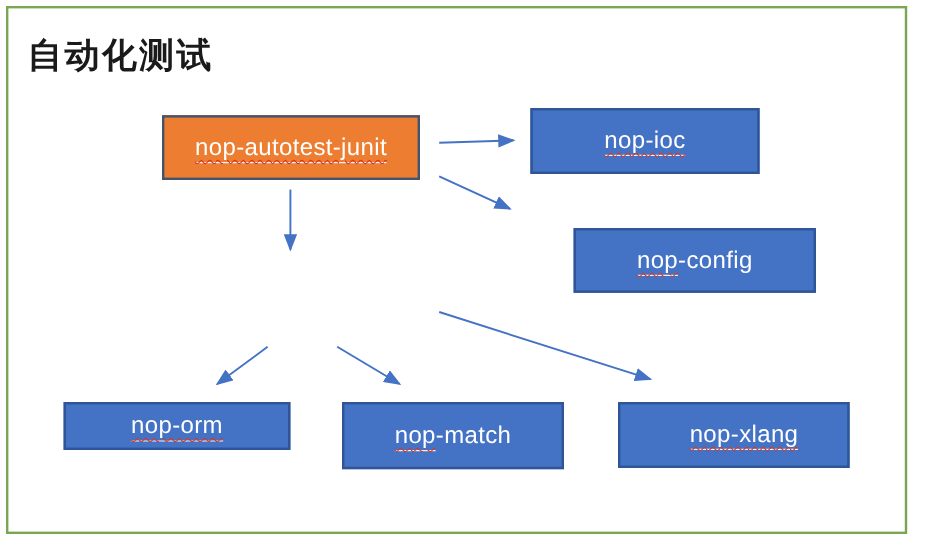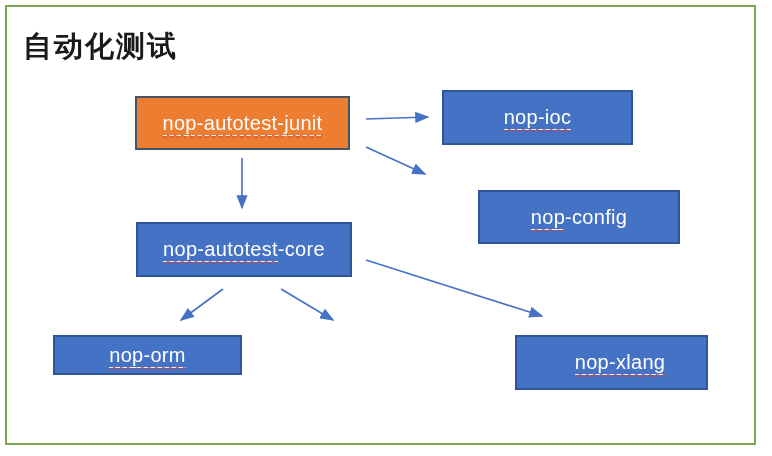--- a/index.html
+++ b/index.html
@@ -132,32 +132,32 @@
       <span class="seg-marked">nop-ioc</span><span class="seg-plain"></span>
     </span>
   </div>
 
   <div id="node-config" class="node">
     <span>
       <span class="seg-marked">nop</span><span class="seg-plain">-config</span>
     </span>
   </div>
 
-  <div id="node-core" class="node">
-    <span>
-      <span class="seg-marked">nop-autotest</span><span class="seg-plain">-core</span>
-    </span>
-  </div>
 
   <div id="node-orm" class="node">
     <span>
       <span class="seg-marked">nop-orm</span><span class="seg-plain"></span>
     </span>
   </div>
 
+  <div id="node-match" class="node">
+    <span>
+      <span class="seg-marked">nop</span><span class="seg-plain">-match</span>
+    </span>
+  </div>
 
   <div id="node-xlang" class="node">
     <span>
       <span class="seg-marked">nop-xlang</span><span class="seg-plain"></span>
     </span>
   </div>
 
 
 </div>
 

